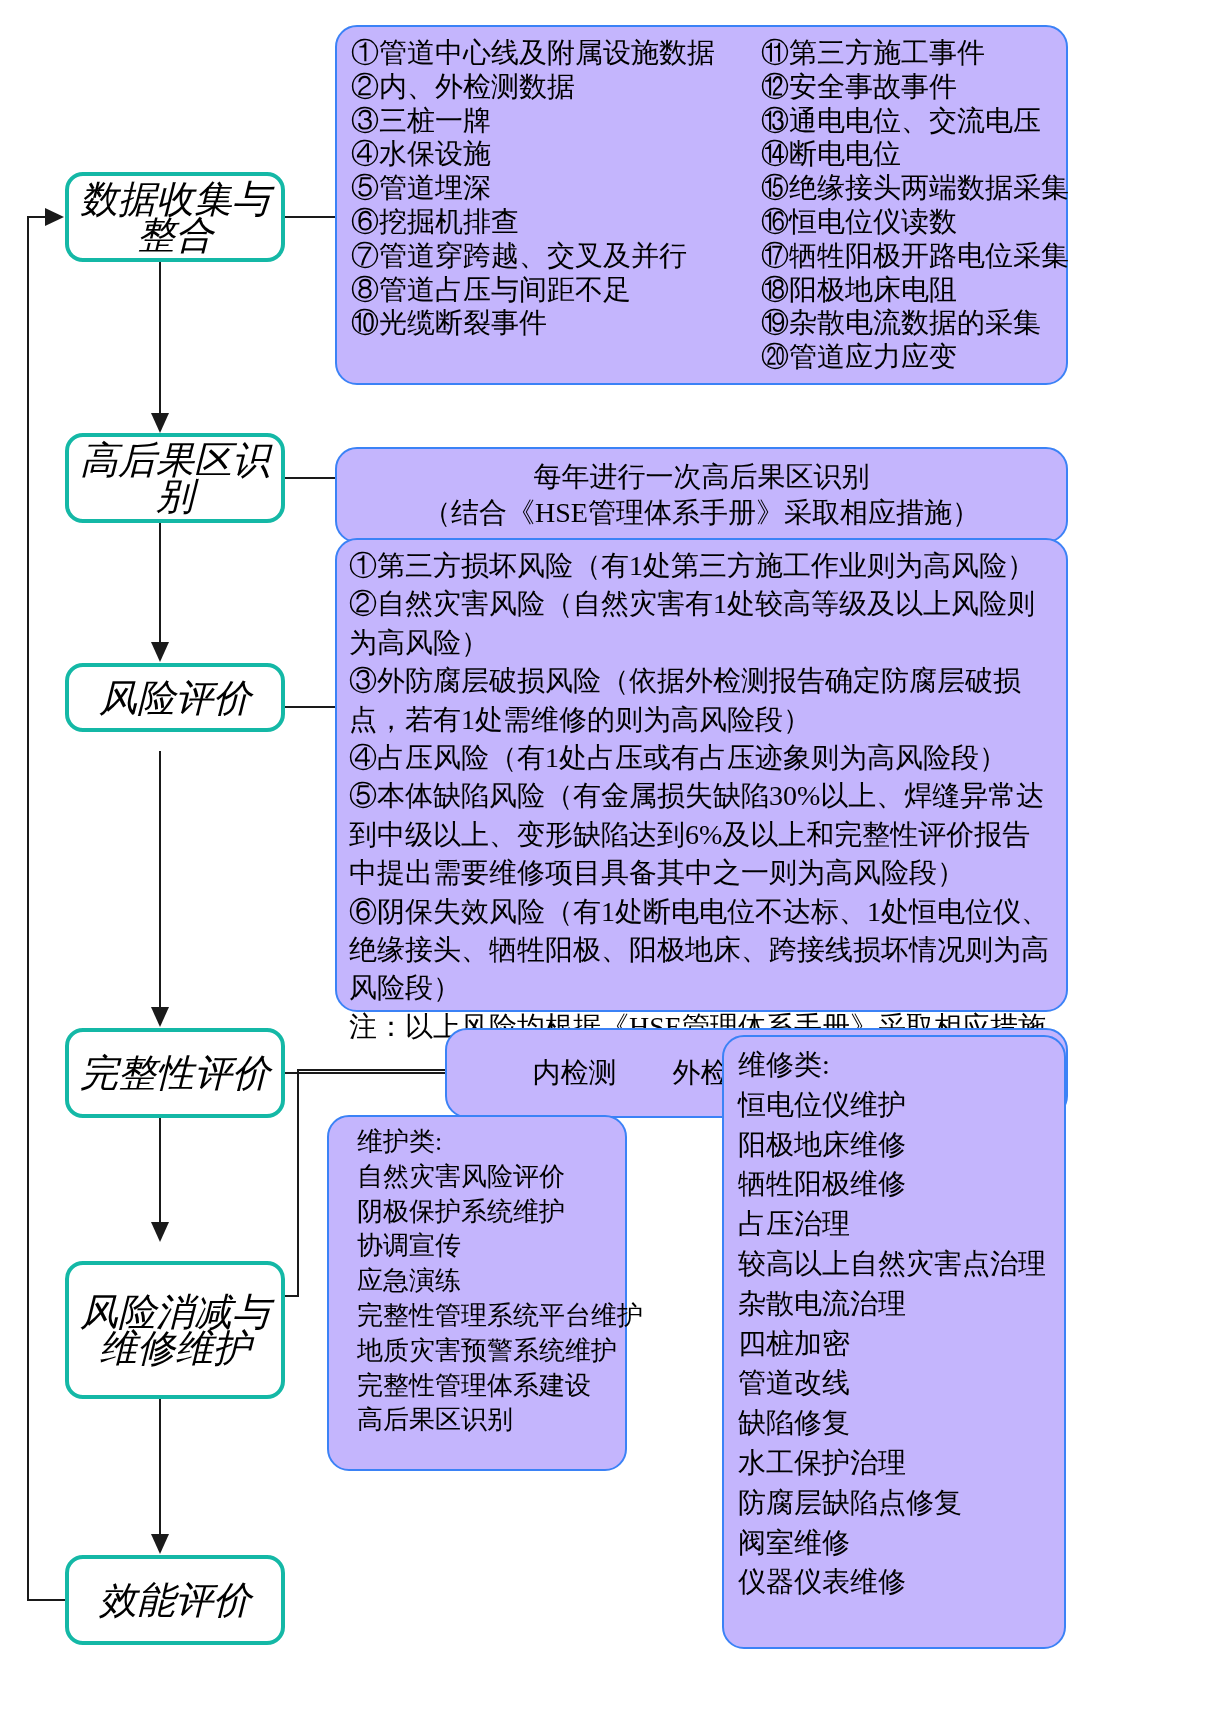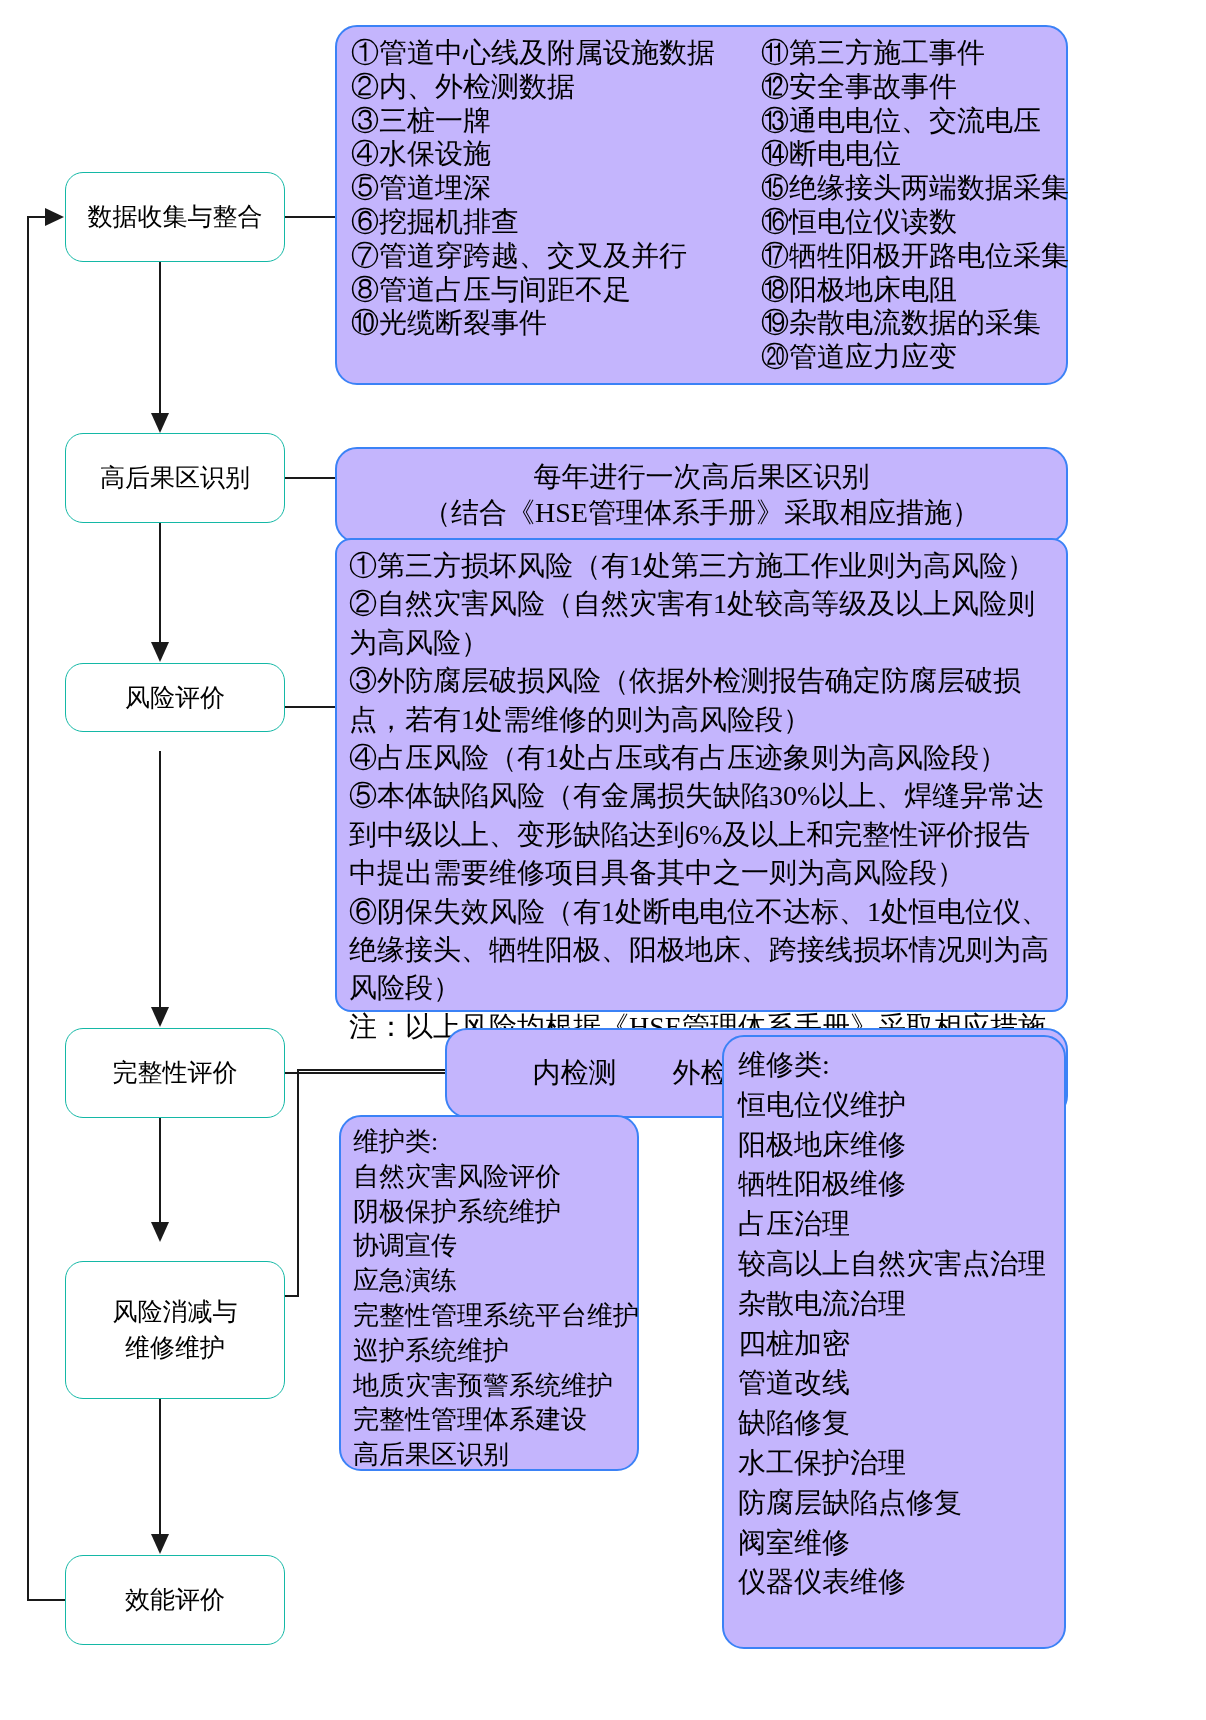--- a/index.html
+++ b/index.html
@@ -7,49 +7,49 @@
     position:relative;
     width:1206px;height:1720px;
     background:#ffffff;
     font-family:"Liberation Serif","DejaVu Serif",serif;
     color:#000000;
     overflow:hidden;
   }
   svg.connectors{position:absolute;left:0;top:0;width:1206px;height:1720px;}
   .node{
     position:absolute;left:65px;width:220px;
-    border:1px solid #14b8a6;border-radius:18px;background:#ffffff;
+    border:4px solid #14b8a6;border-radius:18px;background:#ffffff;
     display:flex;flex-direction:column;align-items:center;justify-content:center;
-    font-size:25px;line-height:36px;box-sizing:border-box;text-align:center;
+    font-size:38px;line-height:36px;box-sizing:border-box;text-align:center;font-style:italic;
   }
   #node1{top:172px;height:90px;}
   #node2{top:433px;height:90px;}
   #node3{top:663px;height:69px;}
   #node4{top:1028px;height:90px;}
   #node5{top:1261px;height:138px;}
   #node6{top:1555px;height:90px;}
   .panel{
     position:absolute;border:2px solid #3b82f6;border-radius:22px;
     background:#c4b5fd;box-sizing:border-box;font-size:28px;
   }
   #data-panel{left:335px;top:25px;width:733px;height:360px;}
   .dp-col{position:absolute;top:9px;line-height:33.8px;white-space:nowrap;}
   .dp-col1{left:14px;}
   .dp-col2{left:424px;}
   #hca-panel{
     left:335px;top:447px;width:733px;height:96px;
     display:flex;flex-direction:column;align-items:center;justify-content:center;
     line-height:36px;text-align:center;
   }
-  #risk-panel{left:335px;top:538px;width:733px;height:474px;padding:7px 8px 7px 12px;line-height:38.4px;border-radius:16px;}
+  #risk-panel{left:335px;top:538px;width:733px;height:474px;padding:7px 8px 7px 12px;line-height:38.4px;}
   #integrity-panel{
     left:445px;top:1028px;width:623px;height:90px;
     display:flex;align-items:center;justify-content:center;gap:56px;
   }
-  #maintenance-panel{left:339px;top:1115px;width:300px;height:356px;padding:8px 4px 8px 12px;font-size:26px;line-height:34.8px;}
+  #maintenance-panel{left:327px;top:1115px;width:300px;height:356px;padding:8px 4px 8px 28px;font-size:26px;line-height:34.8px;}
   #repair-panel{left:722px;top:1035px;width:344px;height:614px;padding:8px 4px 8px 14px;font-size:28px;line-height:39.8px;}
   .list-line{white-space:nowrap;}
   .risk-item{white-space:normal;}
 </style>
 </head>
 <body>
 
 <div class="canvas">
 
   <svg class="connectors" viewBox="0 0 1206 1720" xmlns="http://www.w3.org/2000/svg">
@@ -147,21 +147,20 @@
   </div>
 
   <div class="panel" id="maintenance-panel">
     <div class="list-line">维护类:</div>
     <div>
         <div class="list-line">自然灾害风险评价</div>
         <div class="list-line">阴极保护系统维护</div>
         <div class="list-line">协调宣传</div>
         <div class="list-line">应急演练</div>
         <div class="list-line">完整性管理系统平台维护</div>
-        <div class="list-line">巡护系统维护</div>
         <div class="list-line">地质灾害预警系统维护</div>
         <div class="list-line">完整性管理体系建设</div>
         <div class="list-line">高后果区识别</div>
       </div>
   </div>
 
   <div class="panel" id="repair-panel">
     <div class="list-line">维修类:</div>
     <div>
         <div class="list-line">恒电位仪维护</div>

